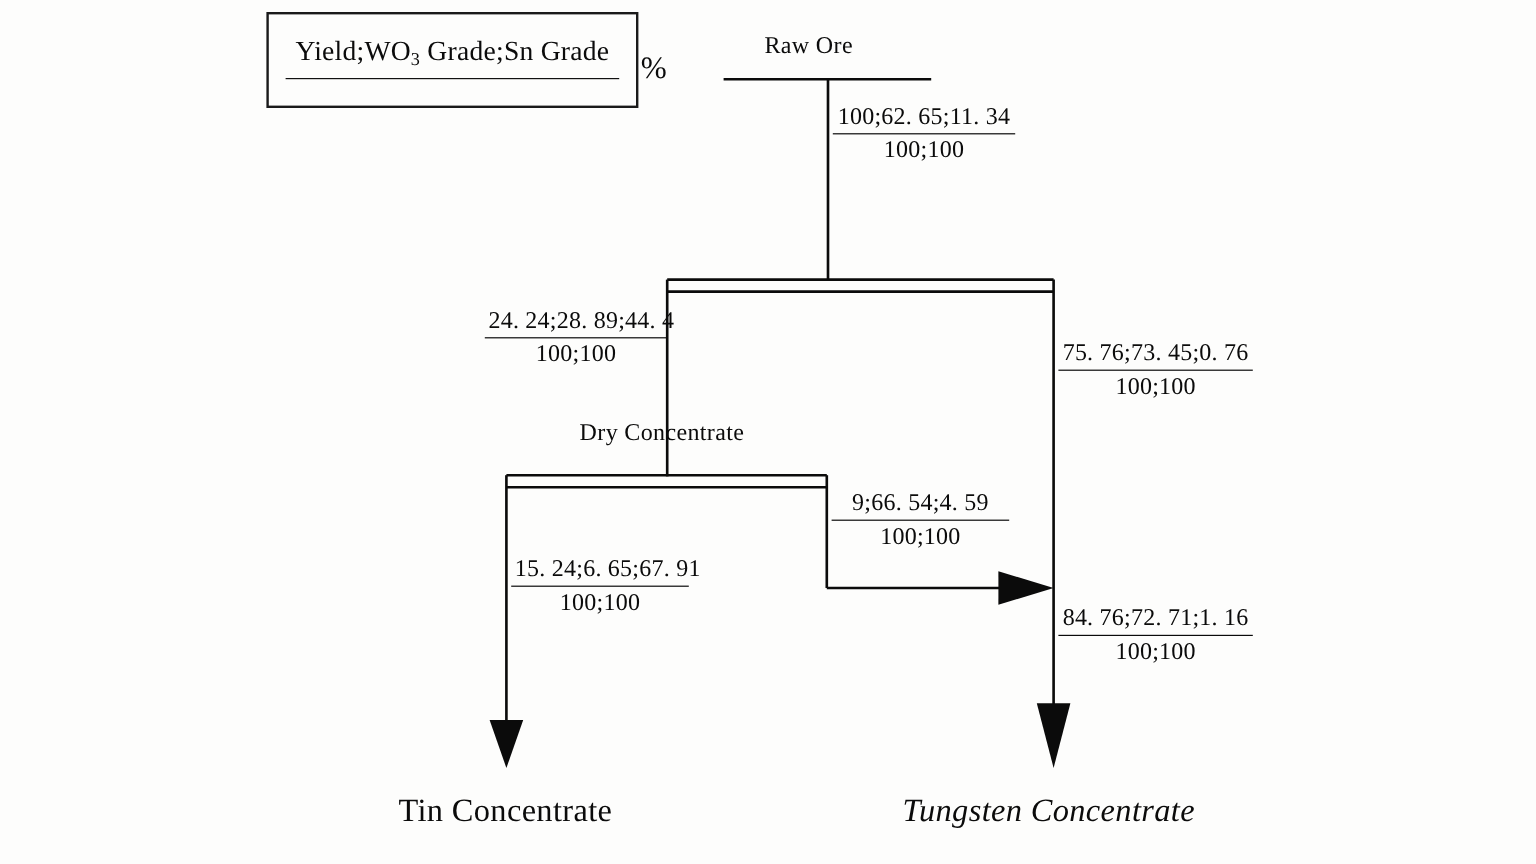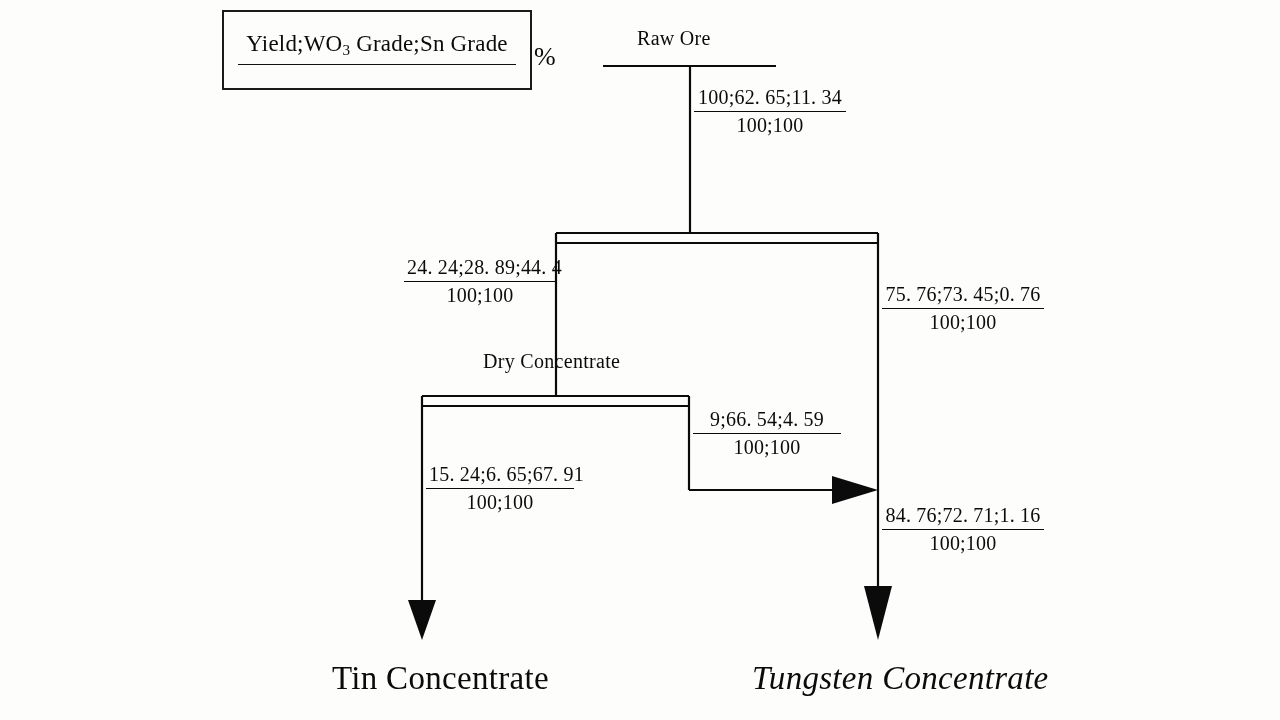--- a/index.html
+++ b/index.html
@@ -28,21 +28,21 @@
     color: #0b0b0b;
     line-height: 1;
   }
   
   .stage-title {
     font-size: 20px;
     letter-spacing: 0.3px;
   }
   
   .product-title {
-    font-size: 33px;
+    font-size: 27px;
     letter-spacing: 0.3px;
   }
   
   .stream {
     position: absolute;
     text-align: center;
   }
   .stream .num,
   .stream .den {
     font-size: 20px;

